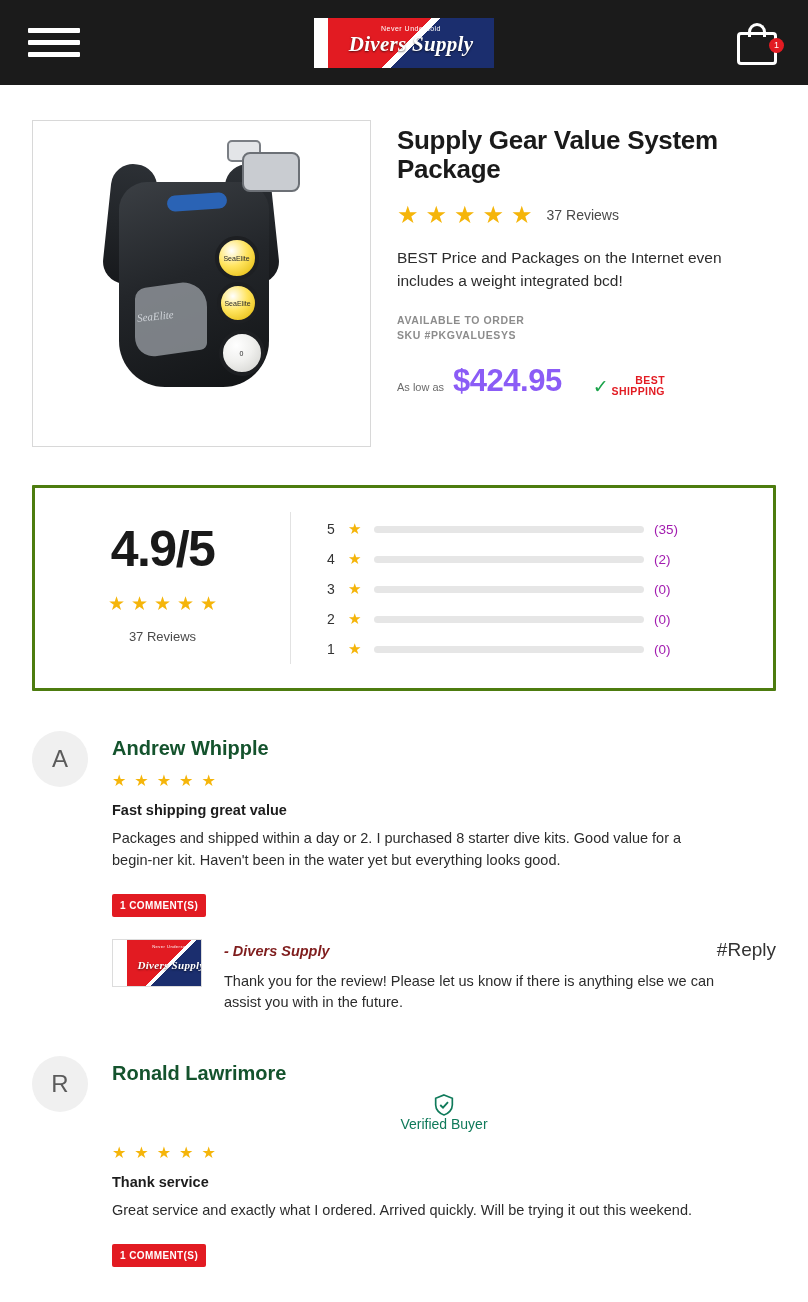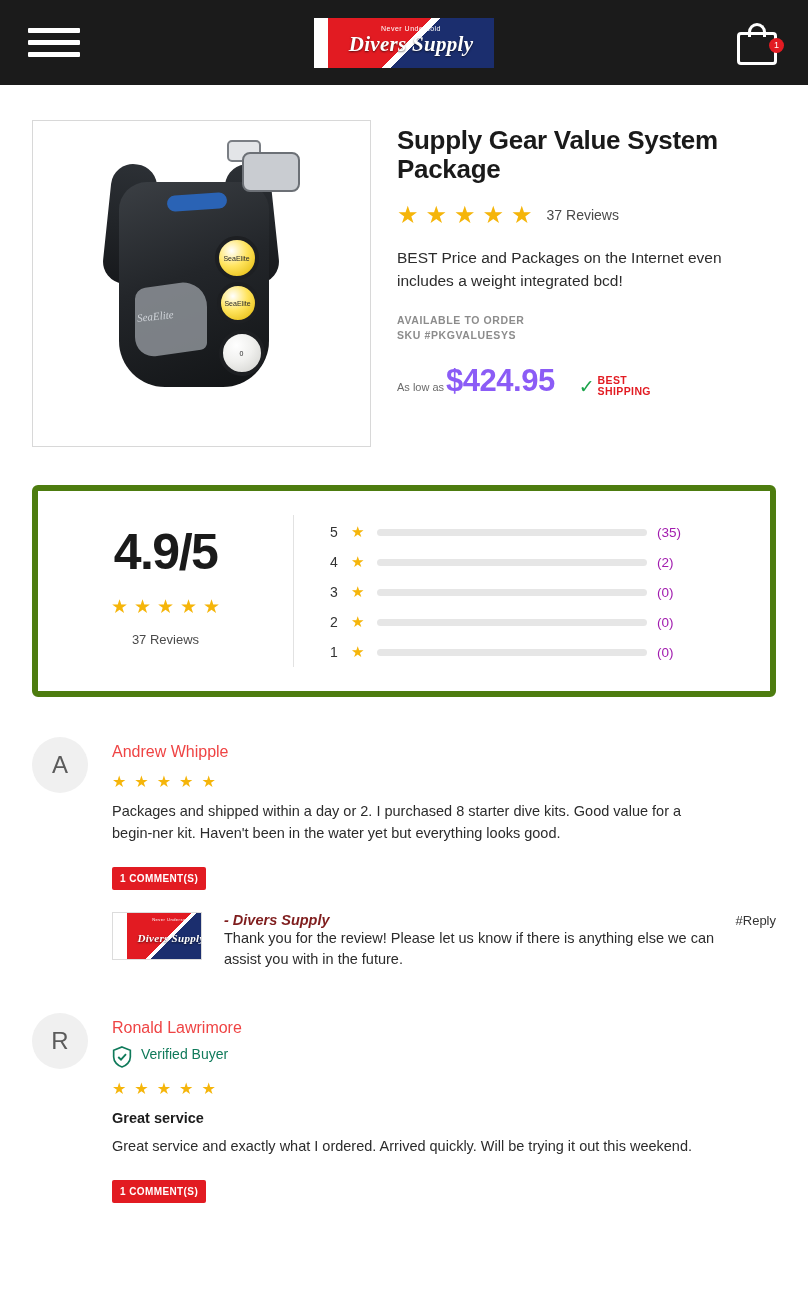--- a/index.html
+++ b/index.html
@@ -249,21 +249,22 @@
     margin-top: 3px;
     font-size: 10.5px;
     letter-spacing: .6px;
     color: #8c8c8c;
     font-weight: bold;
   }
   .price-row {
     margin-top: 22px;
     display: flex;
     align-items: flex-end;
-    gap: 2px;
+    gap: 9px;
+    text-align: right;
   }
   .as-low { font-size: 11px; color: #6b6b6b; padding-bottom: 6px; }
   .price { font-size: 31px; font-weight: bold; color: #8b5cf6; letter-spacing: -.5px; }
   .free-ship {
     margin-left: 22px;
     display: flex;
     align-items: center;
     gap: 3px;
     padding-bottom: 2px;
   }
@@ -272,22 +273,22 @@
     font-size: 10.5px;
     font-weight: bold;
     color: #e21b22;
     line-height: 1.05;
     letter-spacing: .4px;
   }
 
   
   .summary {
     margin: 38px 32px 0 32px;
-    border: 6px solid #4d7c0f;
-    border-radius: 6px;
+    border: 3px solid #4d7c0f;
+    border-radius: 1px;
     display: flex;
     padding: 24px 0;
   }
   .summary-left {
     width: 256px;
     border-right: 1px solid #e2e2e2;
     text-align: center;
     padding: 8px 0;
     flex: none;
   }
@@ -322,28 +323,28 @@
     border-radius: 50%;
     background: #f0f0f0;
     color: #5b5b5b;
     font-size: 24px;
     display: flex;
     align-items: center;
     justify-content: center;
     flex: none;
   }
   .review-body { flex: 1; padding-top: 6px; }
-  .reviewer { font-size: 16px; font-weight: normal; color: #ef4444; }
+  .reviewer { font-size: 20px; font-weight: bold; color: #14532d; }
   .verified {
     display: flex;
-    align-items: flex-start;
-    gap: 9px;
+    align-items: center;
     margin-top: 9px;
     color: #0f7a5a;
     font-size: 14px;
+    flex-direction: column;
   }
   .shield { width: 20px; height: 22px; display: block; }
   .stars-row { display: flex; gap: 8px; margin-top: 11px; font-size: 16px; color: #f5b50a; }
   .review-title { margin-top: 12px; font-size: 14.5px; font-weight: bold; color: #1c1c1c; }
   .review-text { margin-top: 10px; font-size: 14.5px; line-height: 1.5; color: #2c2c2c; max-width: 610px; }
   .comment-badge {
     display: inline-block;
     margin-top: 22px;
     background: #e21b22;
     color: #fff;
@@ -362,22 +363,22 @@
     position: relative;
     overflow: hidden;
     flex: none;
   }
   .reply-logo .logo-inner { width: 100%; height: 100%; }
   .reply-logo .logo-txt { font-size: 11px; top: 55%; }
   .reply-logo .logo-sub { font-size: 4px; top: 4px; }
   .reply-body { flex: 1; }
   .reply-head { display: flex; justify-content: space-between; align-items: baseline; }
   .reply-name { font-size: 14.5px; font-weight: bold; color: #7f1d1d; font-style: italic; }
-  .reply-link { font-size: 13px; color: #333; text-decoration: none; cursor: pointer; }
-  .reply-text { font-size: 14.5px; line-height: 1.5; color: #2c2c2c; max-width: 530px; }
+  .reply-link { font-size: 19px; color: #333; text-decoration: none; cursor: pointer; }
+  .reply-text { margin-top: 10px; font-size: 14.5px; line-height: 1.5; color: #2c2c2c; max-width: 530px; }
 </style>
 </head>
 <body>
 
 <div class="header">
   <div class="hamburger">
     <span></span>
     <span></span>
     <span></span>
   </div>
@@ -505,20 +506,21 @@
     <div class="avatar">A</div>
     <div class="review-body">
       <div class="reviewer">Andrew Whipple</div>
       <div class="stars-row">
         <span>★</span>
         <span>★</span>
         <span>★</span>
         <span>★</span>
         <span>★</span>
       </div>
+      <div class="review-title">Fast shipping great value</div>
       <div class="review-text">Packages and shipped within a day or 2. I purchased 8 starter dive kits. Good value for a begin-ner kit. Haven't been in the water yet but everything looks good.</div>
       <div class="comment-badge">1 COMMENT(S)</div>
 
       <div class="reply-block">
         <div class="reply-logo">
           <div class="logo-inner">
             <div class="logo-sub">Never Undersold</div>
             <div class="logo-txt">Divers Supply</div>
           </div>
         </div>
@@ -544,19 +546,19 @@
         </svg>
         <span>Verified Buyer</span>
       </div>
       <div class="stars-row">
         <span>★</span>
         <span>★</span>
         <span>★</span>
         <span>★</span>
         <span>★</span>
       </div>
-      <div class="review-title">Great service</div>
+      <div class="review-title">Thank service</div>
       <div class="review-text">Great service and exactly what I ordered. Arrived quickly. Will be trying it out this weekend.</div>
       <div class="comment-badge">1 COMMENT(S)</div>
     </div>
   </div>
 
 </div>
 
 </body></html>

